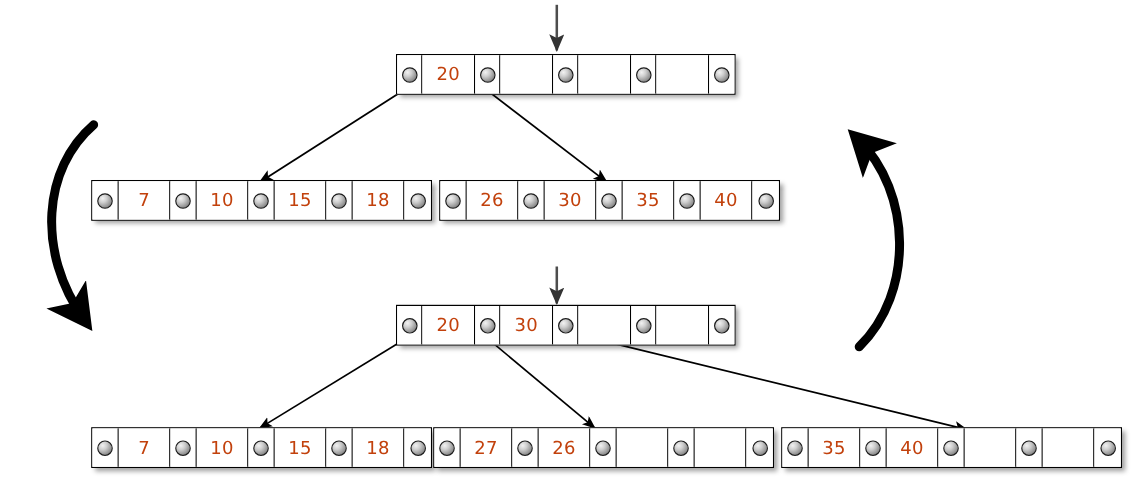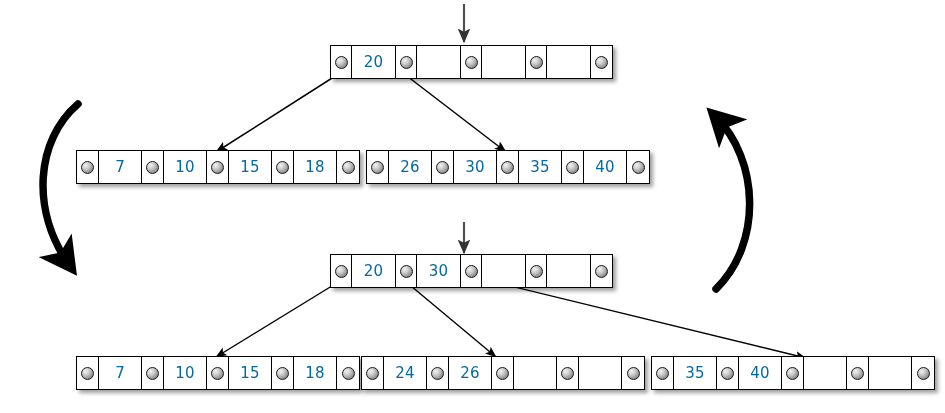--- a/index.html
+++ b/index.html
@@ -29,21 +29,21 @@
   .cell{
     box-sizing:border-box;
     border-right:1.3px solid #000000;
     display:flex;
     align-items:center;
     justify-content:center;
     background:#ffffff;
   }
   .cell:last-child{border-right:none;}
   .cell.ptr{width:22px;}
-  .cell.key{width:43px;font-size:15px;color:#0369a1;letter-spacing:0.2px;}
+  .cell.key{width:43px;font-size:15px;color:#c2410c;letter-spacing:0.2px;}
   .node.root .cell.key{width:44px;}
   .node.root .cell.ptr{width:21px;}
   .dot{
     width:13px;height:13px;border-radius:50%;
     background:radial-gradient(circle at 33% 30%, #f2f2f2 0%, #cfcfcf 32%, #8f8f8f 72%, #5c5c5c 100%);
     border:1.3px solid #1a1a1a;
     box-sizing:border-box;
   }
 </style>
 </head>
@@ -249,21 +249,21 @@
       <div class="cell ptr">
         <span class="dot"></span>
       </div>
     </div>
 
   <div class="node leaf" id="leaf-after-1" style="left:361px;top:356px;">
       <div class="cell ptr">
         <span class="dot"></span>
       </div>
       <div class="cell key">
-        <span>24</span>
+        <span>27</span>
       </div>
       <div class="cell ptr">
         <span class="dot"></span>
       </div>
       <div class="cell key">
         <span>26</span>
       </div>
       <div class="cell ptr">
         <span class="dot"></span>
       </div>

